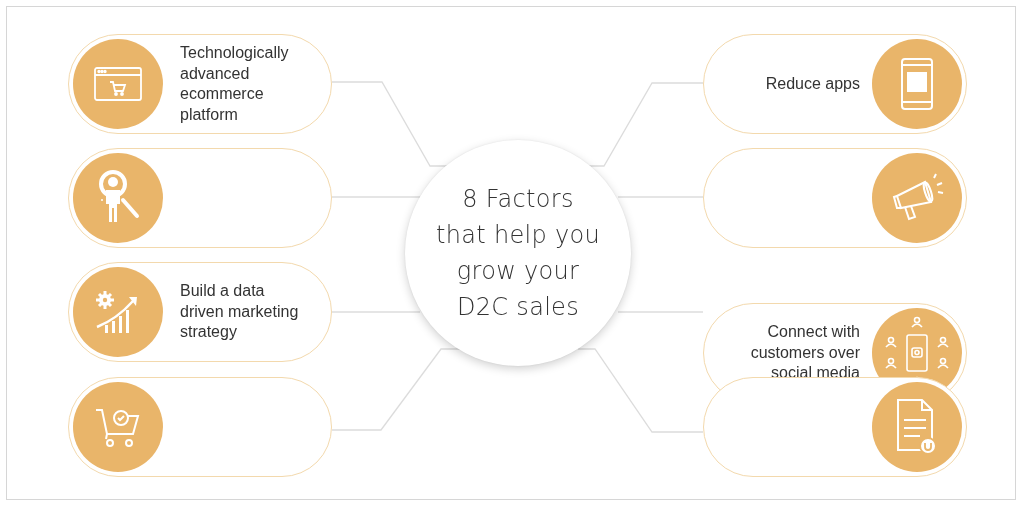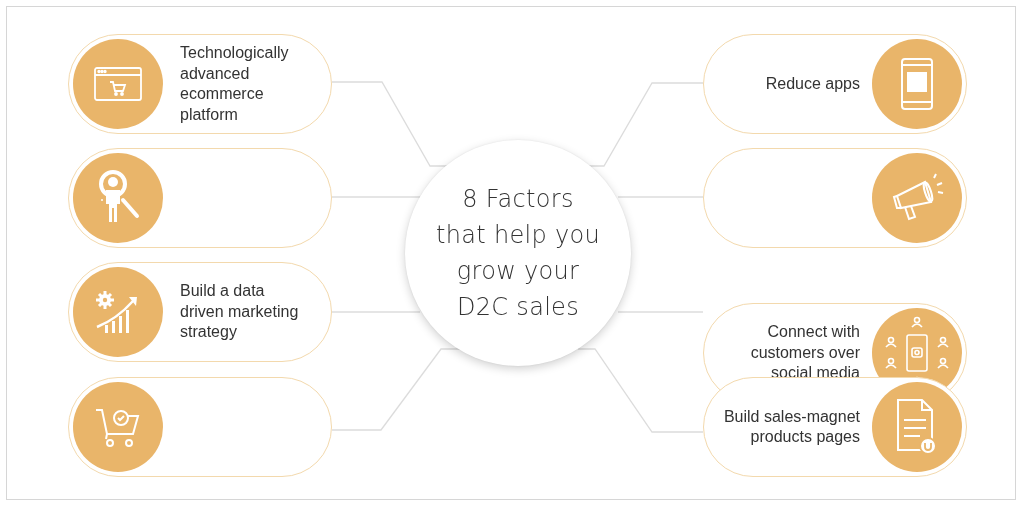--- a/index.html
+++ b/index.html
@@ -181,24 +181,20 @@
     <svg width="46" height="58" viewBox="0 0 46 58" fill="none" stroke="#fff" stroke-width="2">
       <path d="M4 2 h24 l10 10 v40 h-34 z"></path>
       <path d="M28 2 v10 h10"></path>
       <line x1="10" y1="22" x2="32" y2="22"></line>
         <line x1="10" y1="30" x2="32" y2="30"></line>
         <line x1="10" y1="38" x2="26" y2="38"></line>
       <circle cx="34" cy="48" r="8" fill="#fff" stroke="#e9b56a" stroke-width="2"></circle>
       <path d="M31 45 v4 a3 3 0 0 0 6 0 v-4" stroke="#e9b56a" stroke-width="1.8"></path>
     </svg>
   </div>
-  <div class="label">
-      <span>Build sales-magnet
-products pages</span>
-    </div>
 </div>
 
 <div class="center">
   <span>8 Factors
 that help you
 grow your
 D2C sales</span>
 </div>
 
 </body></html>

